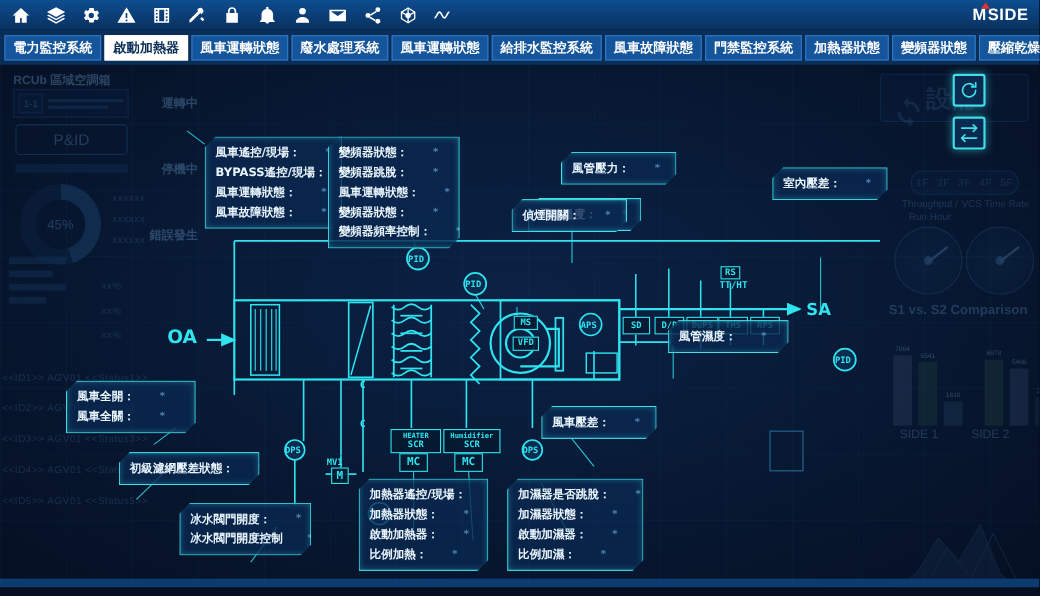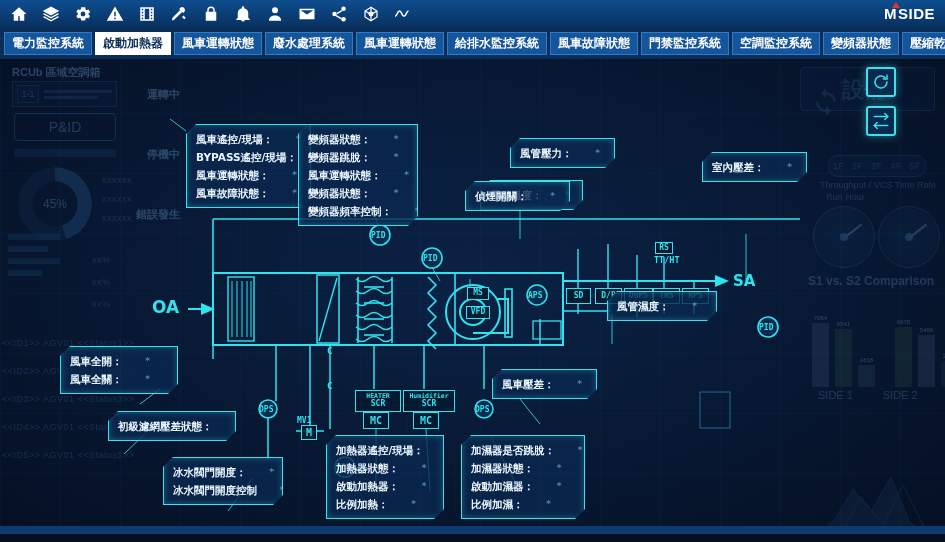--- a/index.html
+++ b/index.html
@@ -240,21 +240,21 @@
 
   <div class="tabbar">
     <div class="tab">電力監控系統</div>
     <div class="tab active">啟動加熱器</div>
     <div class="tab">風車運轉狀態</div>
     <div class="tab">廢水處理系統</div>
     <div class="tab">風車運轉狀態</div>
     <div class="tab">給排水監控系統</div>
     <div class="tab">風車故障狀態</div>
     <div class="tab">門禁監控系統</div>
-    <div class="tab">空調監控系統</div>
+    <div class="tab">加熱器狀態</div>
     <div class="tab">變頻器狀態</div>
     <div class="tab">壓縮乾燥空氣系統</div>
   </div>
 
   <div class="canvas">
 
     <div class="ghost" style="left:12px; top:6px; width:105px;">
       <div class="g-title">RCUb 區域空調箱</div>
     </div>
     <div class="ghost g-box" style="left:12px; top:22px; width:105px; height:26px; display:flex; align-items:center; gap:5px; padding:0 4px;">

